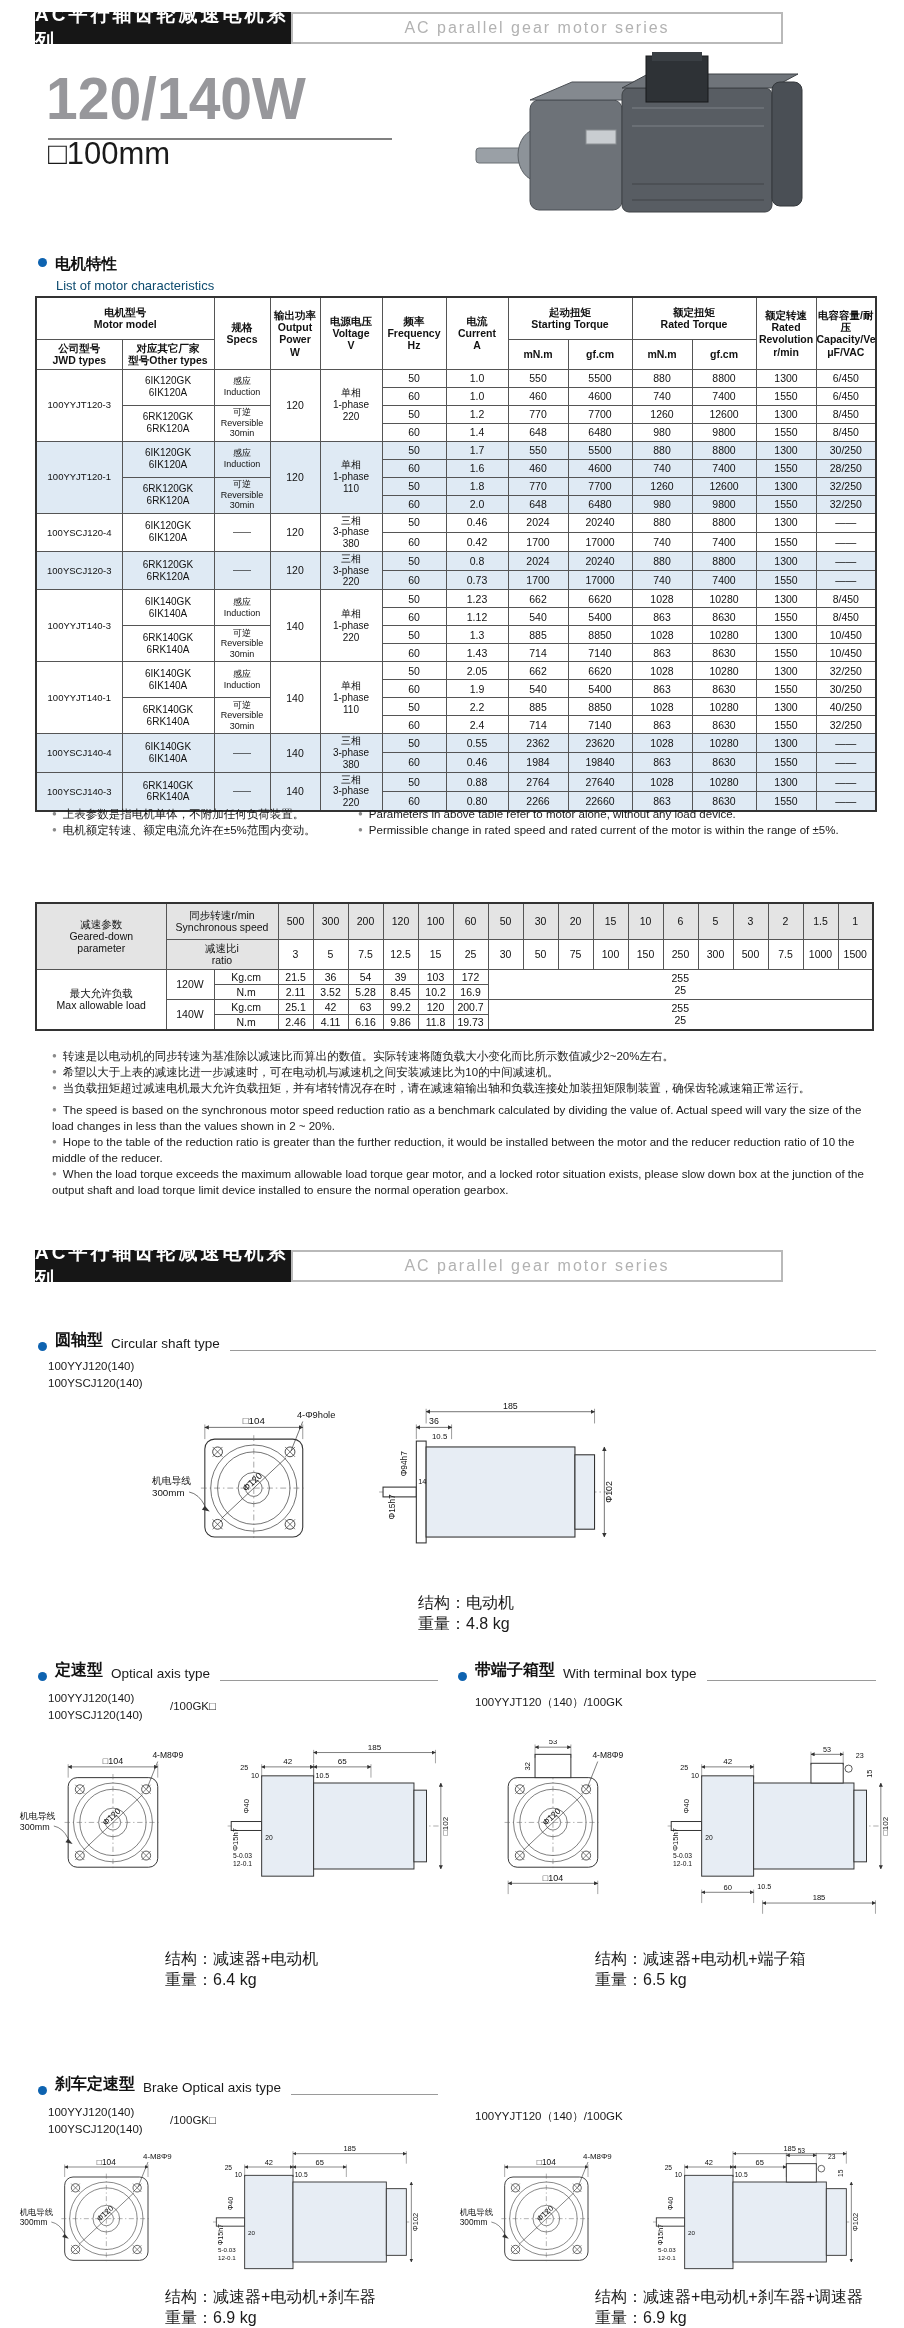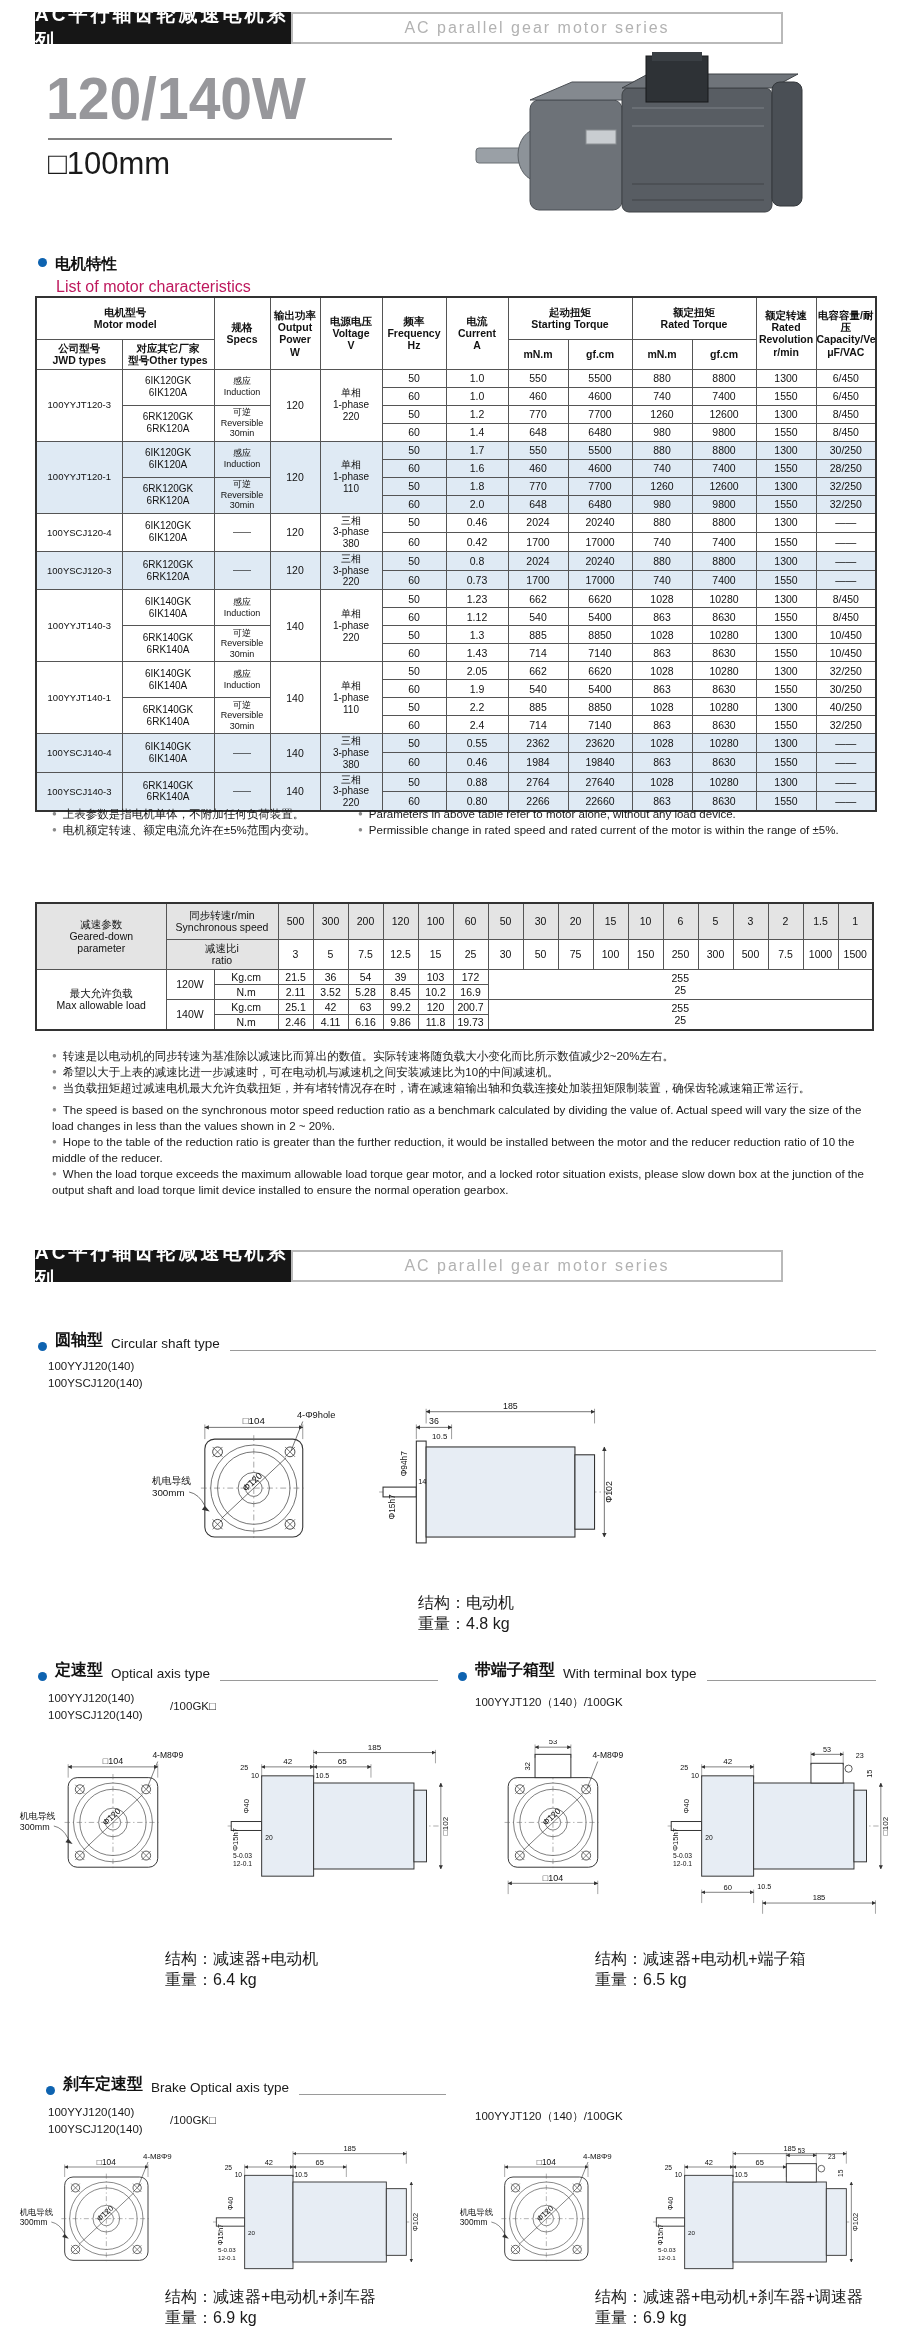--- a/index.html
+++ b/index.html
@@ -5,27 +5,27 @@
 *{margin:0;padding:0;box-sizing:border-box}
 body{background:#fff}
 .page{position:relative;width:904px;height:2328px;background:#fff;font-family:"Liberation Sans",sans-serif;color:#111;overflow:hidden}
 
 .banner{position:absolute;left:35px;height:32px;display:flex}
 .banner-cn{width:256px;background:#161616;color:#fff;font-size:19px;font-weight:bold;letter-spacing:3px;display:flex;align-items:center;justify-content:center}
 .banner-en{width:492px;border:2px solid #b9b9b9;color:#b2b2b2;font-size:16px;letter-spacing:2px;display:flex;align-items:center;justify-content:center;background:#fff}
 
 .hero-title{position:absolute;left:46px;top:64px;font-size:60px;font-weight:bold;color:#97979b;letter-spacing:0;transform:scaleX(.95);transform-origin:left}
 .hero-underline{position:absolute;left:48px;top:138px;width:344px;height:2px;background:#808080}
-.hero-frame{position:absolute;left:48px;top:146px;font-size:31px;color:#1a1a1a}
+.hero-frame{position:absolute;left:48px;top:136px;font-size:31px;color:#1a1a1a}
 .motor-photo{position:absolute;left:468px;top:52px;width:345px;height:190px}
 
 .sec-head{position:absolute;left:38px}
 .sec-dot{display:inline-block;width:9px;height:9px;border-radius:50%;background:#0e63b0;margin-right:8px;vertical-align:2px}
 .sec-cn{font-size:15.5px;font-weight:bold}
-.sec-en{font-size:16px;color:#be185d;margin-left:18px;display:block;margin-top:3px}
+.sec-en{font-size:13px;color:#0c4a6e;margin-left:18px;display:block;margin-top:3px}
 
 table{border-collapse:collapse;table-layout:fixed}
 .mtable{position:absolute;left:35px;top:296px;width:840px;border:2px solid #333}
 .mtable th,.mtable td{border:1px solid #555;text-align:center;vertical-align:middle;white-space:pre-line;font-size:10.5px;line-height:1.18;padding:1px 0;overflow:hidden}
 .mtable thead tr:first-child{height:42px}
 .mtable thead tr:last-child{height:30px}
 .mtable tbody tr{height:18px}
 .mtable .jwd{font-size:9.5px}
 .mtable .mods{font-size:10px}
 .mtable .spec{font-size:9px}
@@ -862,21 +862,21 @@
       </svg></div>
   <div class="caption" style="left:165px;top:1948px">
     <div><span>结构：</span><span>减速器+电动机</span></div>
     <div><span>重量：</span><span>6.4 kg</span></div>
   </div>
   <div class="caption" style="left:595px;top:1948px">
     <div><span>结构：</span><span>减速器+电动机+端子箱</span></div>
     <div><span>重量：</span><span>6.5 kg</span></div>
   </div>
 
-  <div class="dsec" style="left:46px;top:2074px;width:400px">
+  <div class="dsec" style="left:38px;top:2074px;width:400px">
     <span class="dot"></span>
     <span class="dsec-cn">刹车定速型</span>
     <span class="dsec-en">Brake Optical axis type</span>
     <span class="dsec-rule"></span>
   </div>
   <div class="modelbox" id="models-brake_optical" style="left:48px;top:2104px">
       <div>100YYJ120(140)</div>
       <div>100YSCJ120(140)</div>
       <span class="suffix">/100GK□</span>
     </div>

